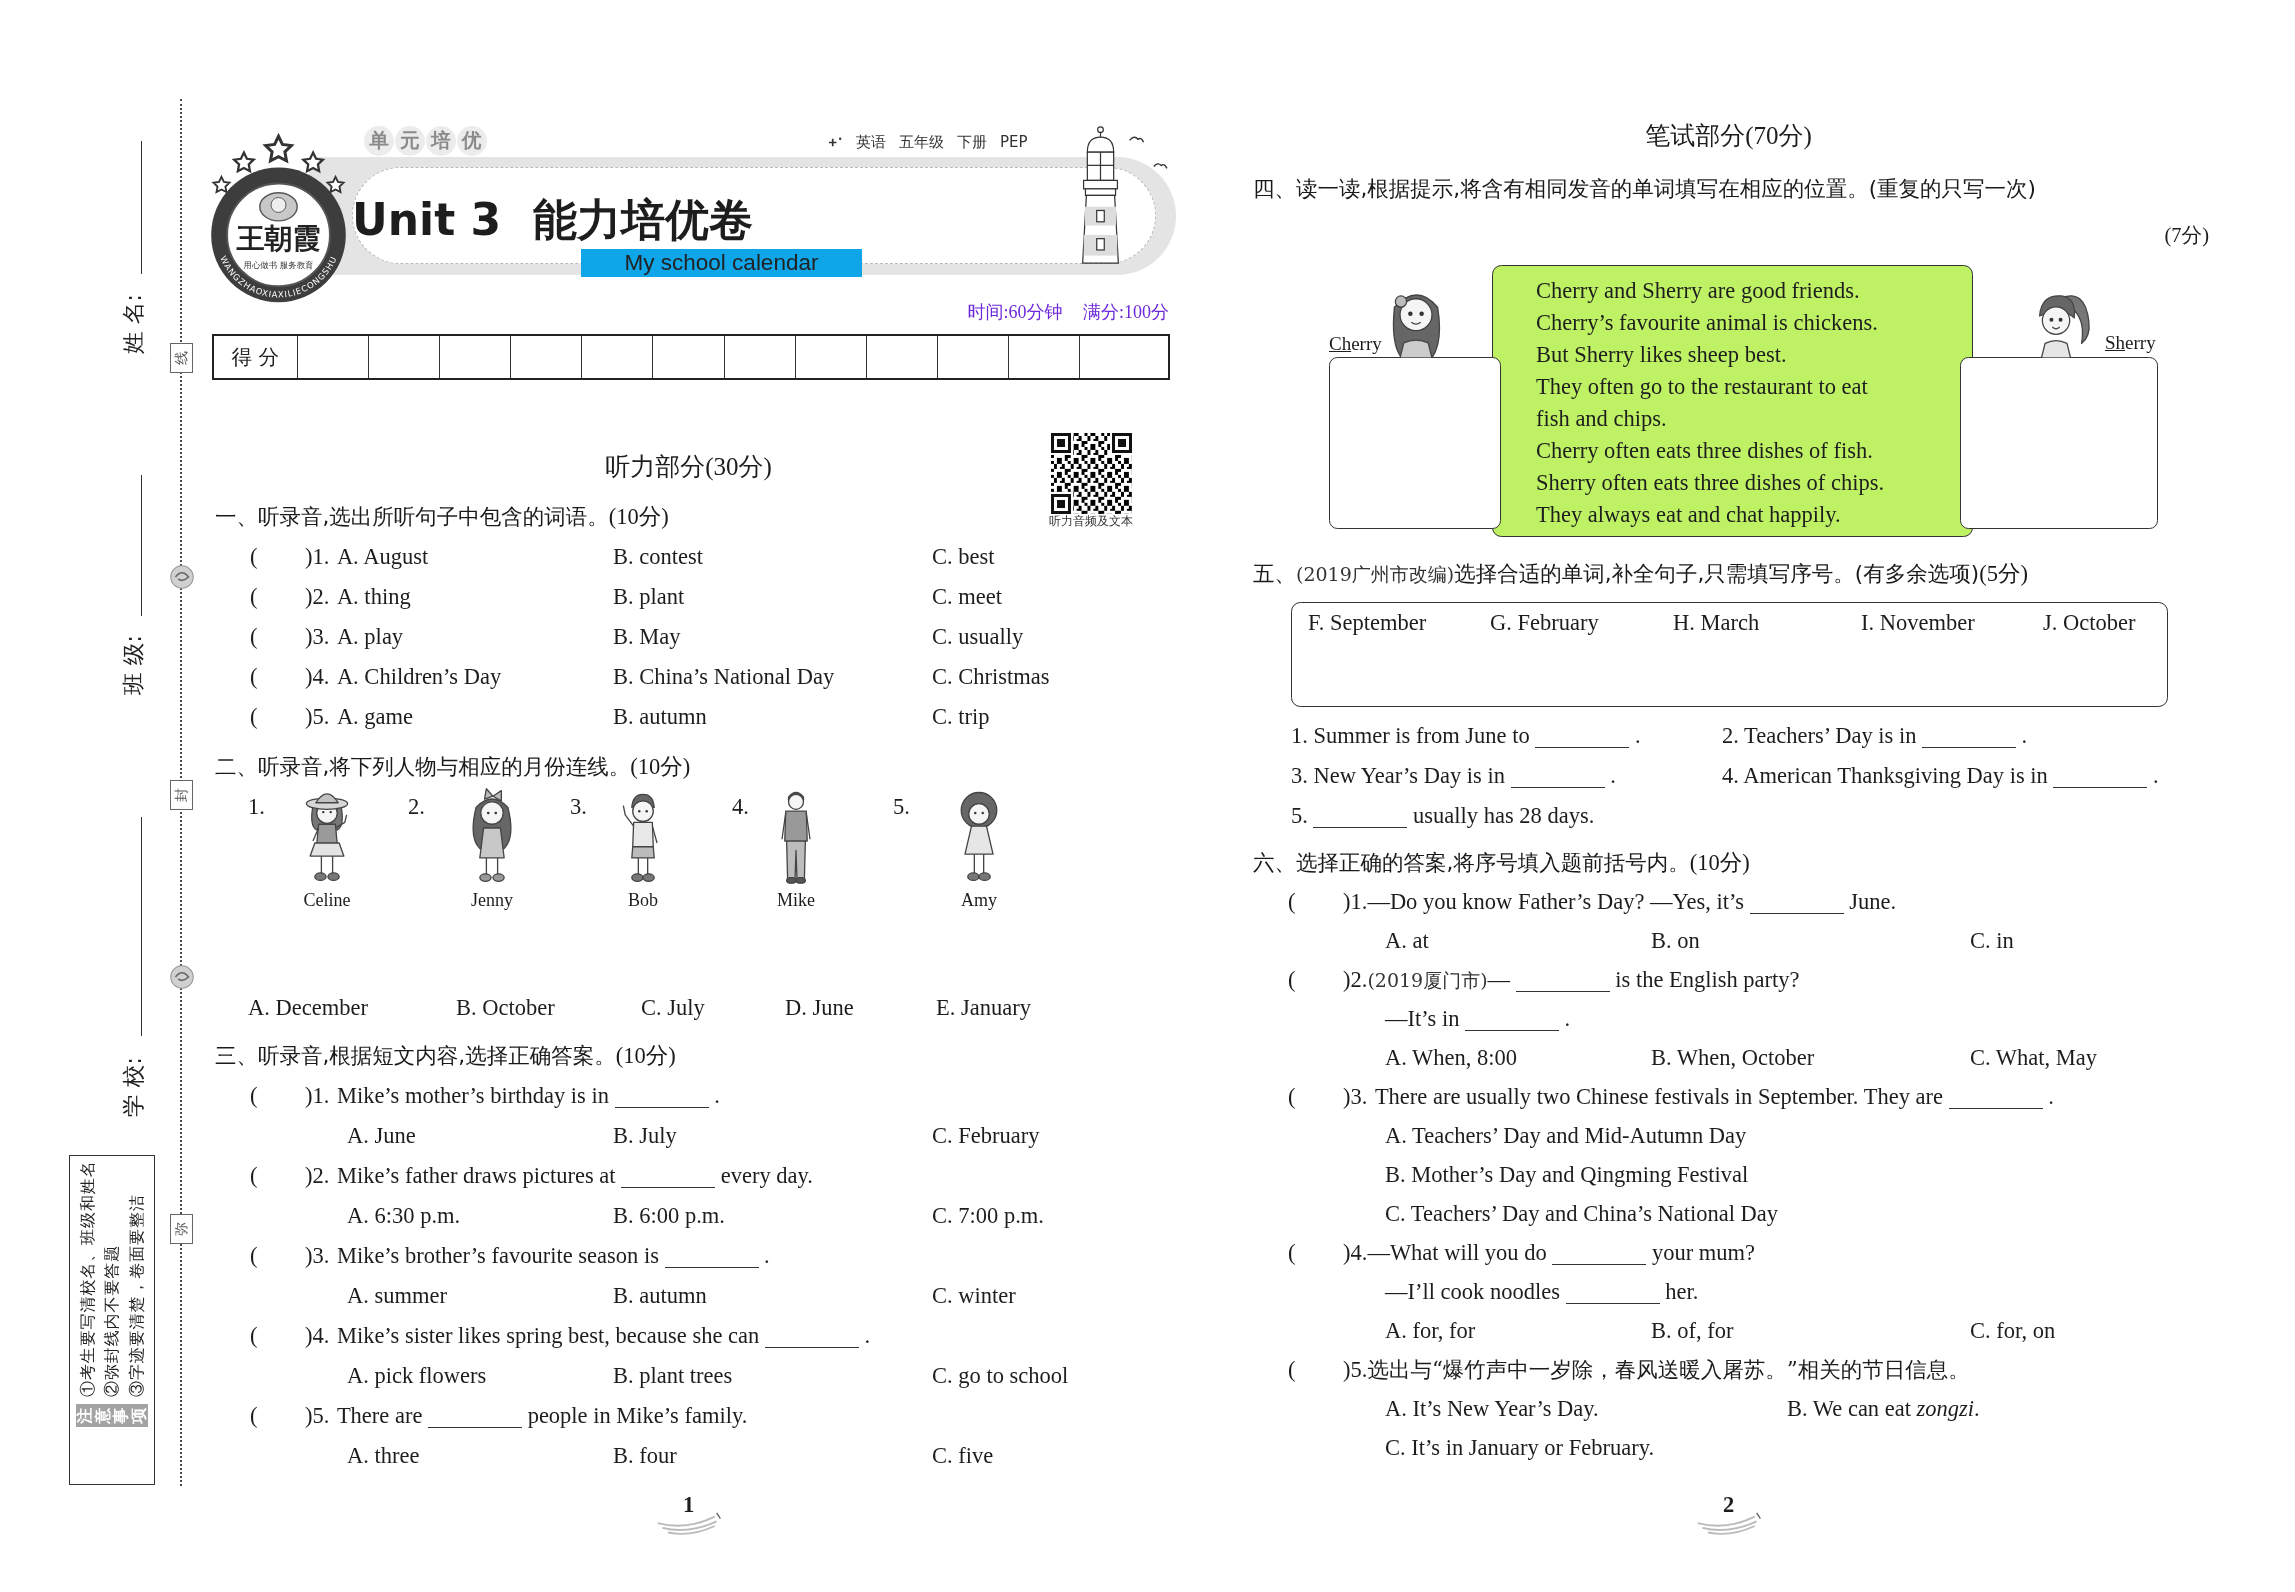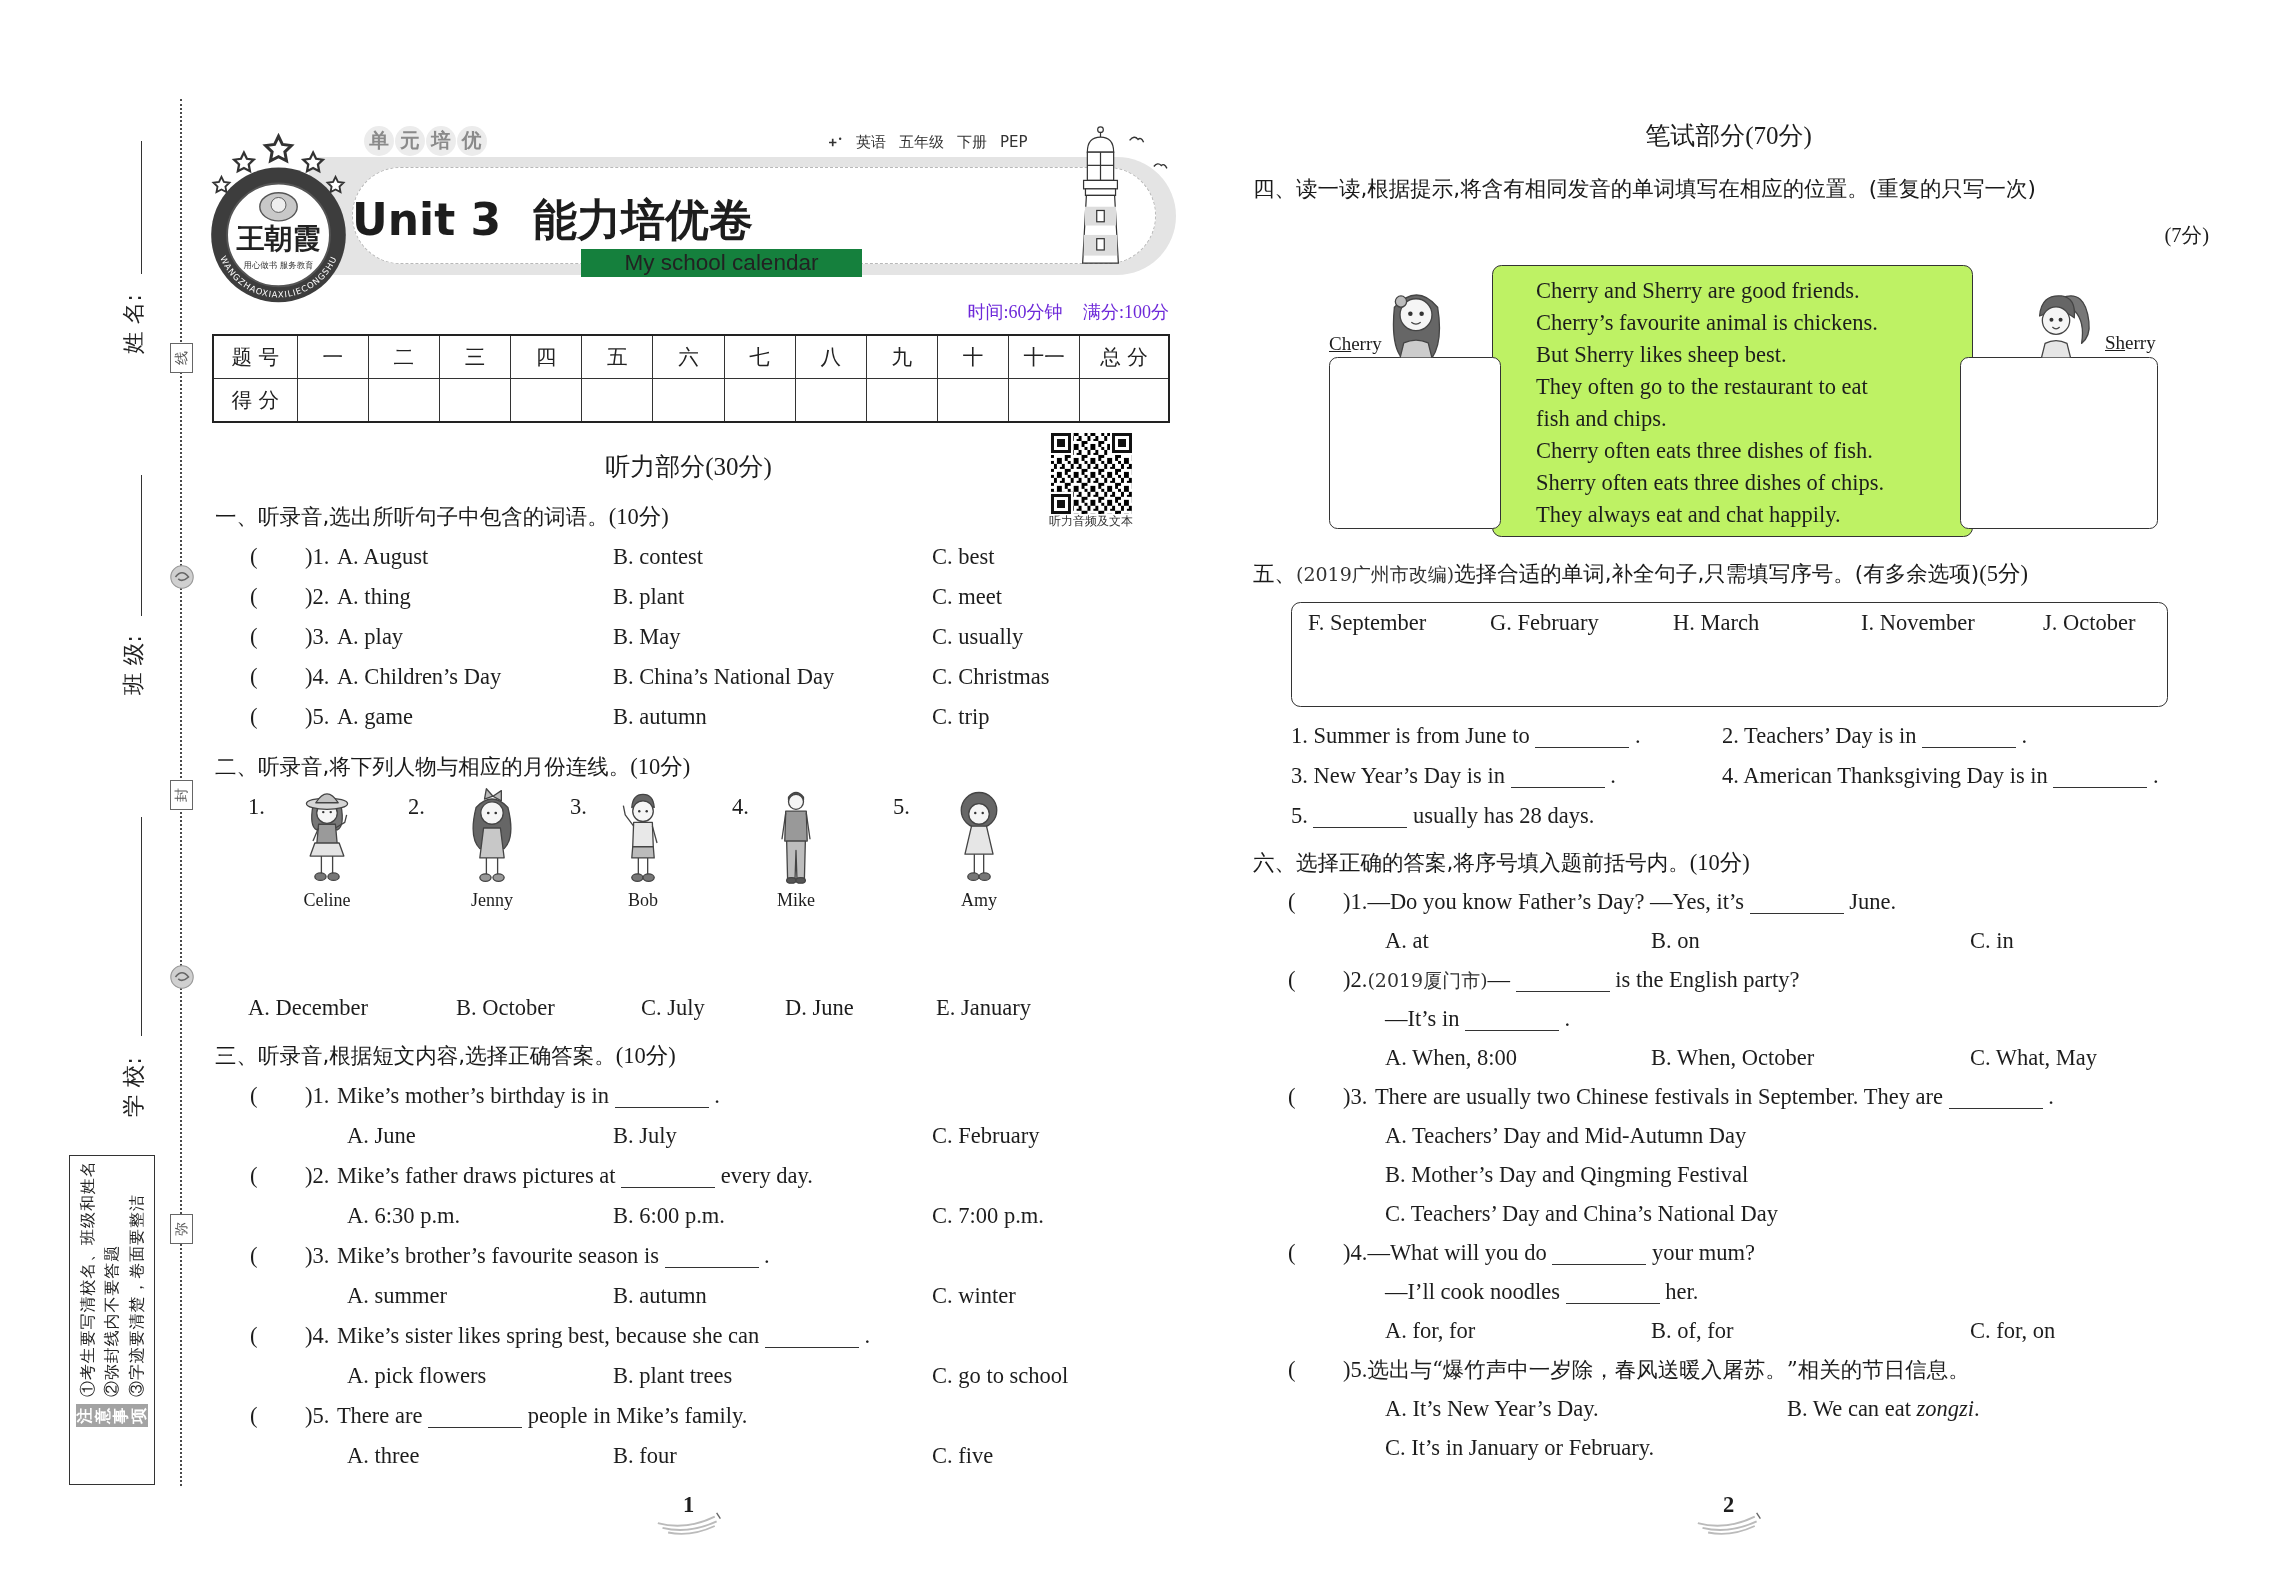--- a/index.html
+++ b/index.html
@@ -19,21 +19,21 @@
 .notice-lines{margin-left:7.5px;display:flex;flex-direction:column;justify-content:space-between;font-size:16px;line-height:23.4px;letter-spacing:0.9px;white-space:nowrap;font-family:"DejaVu Serif",serif;color:#222}
 
 
 .band-outer{position:absolute;left:309px;top:157px;width:867px;height:118px;background:#e4e4e4;border-radius:0 59px 59px 0}
 .band-inner{position:absolute;left:352px;top:167px;width:804px;height:97px;background:#fff;border:1.9px dashed #b8b8b8;border-radius:49px;box-sizing:border-box}
 .logo{position:absolute;left:208px;top:118px;width:141px;height:187px}
 .series{position:absolute;left:364px;top:126px;display:flex}
 .series span{width:30px;height:30px;border-radius:50%;background:#ececec;color:#8a8a8a;font-size:19.7px;font-weight:bold;line-height:30px;text-align:center;margin-right:0.9px;font-family:"DejaVu Sans",sans-serif}
 .title{position:absolute;left:352px;width:738px;top:191px;text-align:left;font-size:44px;font-weight:bold;font-family:"DejaVu Sans","Liberation Sans",sans-serif;white-space:nowrap}
 .title .t2{margin-left:32px}
-.subtitle{position:absolute;left:581px;width:281px;top:249px;height:28px;line-height:28px;text-align:center;background:#15803d;font-size:22.5px;font-family:"Liberation Sans",sans-serif;color:#222}
+.subtitle{position:absolute;left:581px;width:281px;top:249px;height:28px;line-height:28px;text-align:center;background:#0ea5e9;font-size:22.5px;font-family:"Liberation Sans",sans-serif;color:#222}
 .meta{position:absolute;left:828px;top:131px;height:22.5px;line-height:22.5px;font-size:15px;display:flex;align-items:center;font-family:"DejaVu Sans",sans-serif;color:#333}
 .meta span{margin-left:13px}
 .lighthouse{position:absolute;left:1077px;top:124px;width:47px;height:141px}
 .birds{position:absolute;left:1124px;top:131px;width:56px;height:56px}
 .timeinfo{position:absolute;right:1126px;top:300px;font-size:18px;white-space:pre;color:#6d28d9}
 .timeinfo span+span{margin-left:20.6px}
 
 
 .score{position:absolute;left:212px;top:334px;width:958px;border-collapse:collapse;border:2.3px solid #222;font-family:"DejaVu Sans",sans-serif;font-size:20.6px;table-layout:fixed}
 .score td,.score th{border:1.2px solid #333;text-align:center;font-weight:normal;padding:0;height:42px;white-space:pre;color:#222}
@@ -202,35 +202,20 @@
       <col style="width:71px">
       <col style="width:71px">
       <col style="width:71px">
       <col style="width:71px">
       <col style="width:71px">
       <col style="width:71px">
       <col style="width:71px">
       <col style="width:89px">
     </colgroup>
   <tbody>
-      <tr>
-    <th>题 号</th>
-    <td>一</td>
-    <td>二</td>
-    <td>三</td>
-    <td>四</td>
-    <td>五</td>
-    <td>六</td>
-    <td>七</td>
-    <td>八</td>
-    <td>九</td>
-    <td>十</td>
-    <td>十一</td>
-    <td>总 分</td>
-  </tr>
   <tr>
     <th>得 分</th>
     <td></td>
         <td></td>
         <td></td>
         <td></td>
         <td></td>
         <td></td>
         <td></td>
         <td></td>

